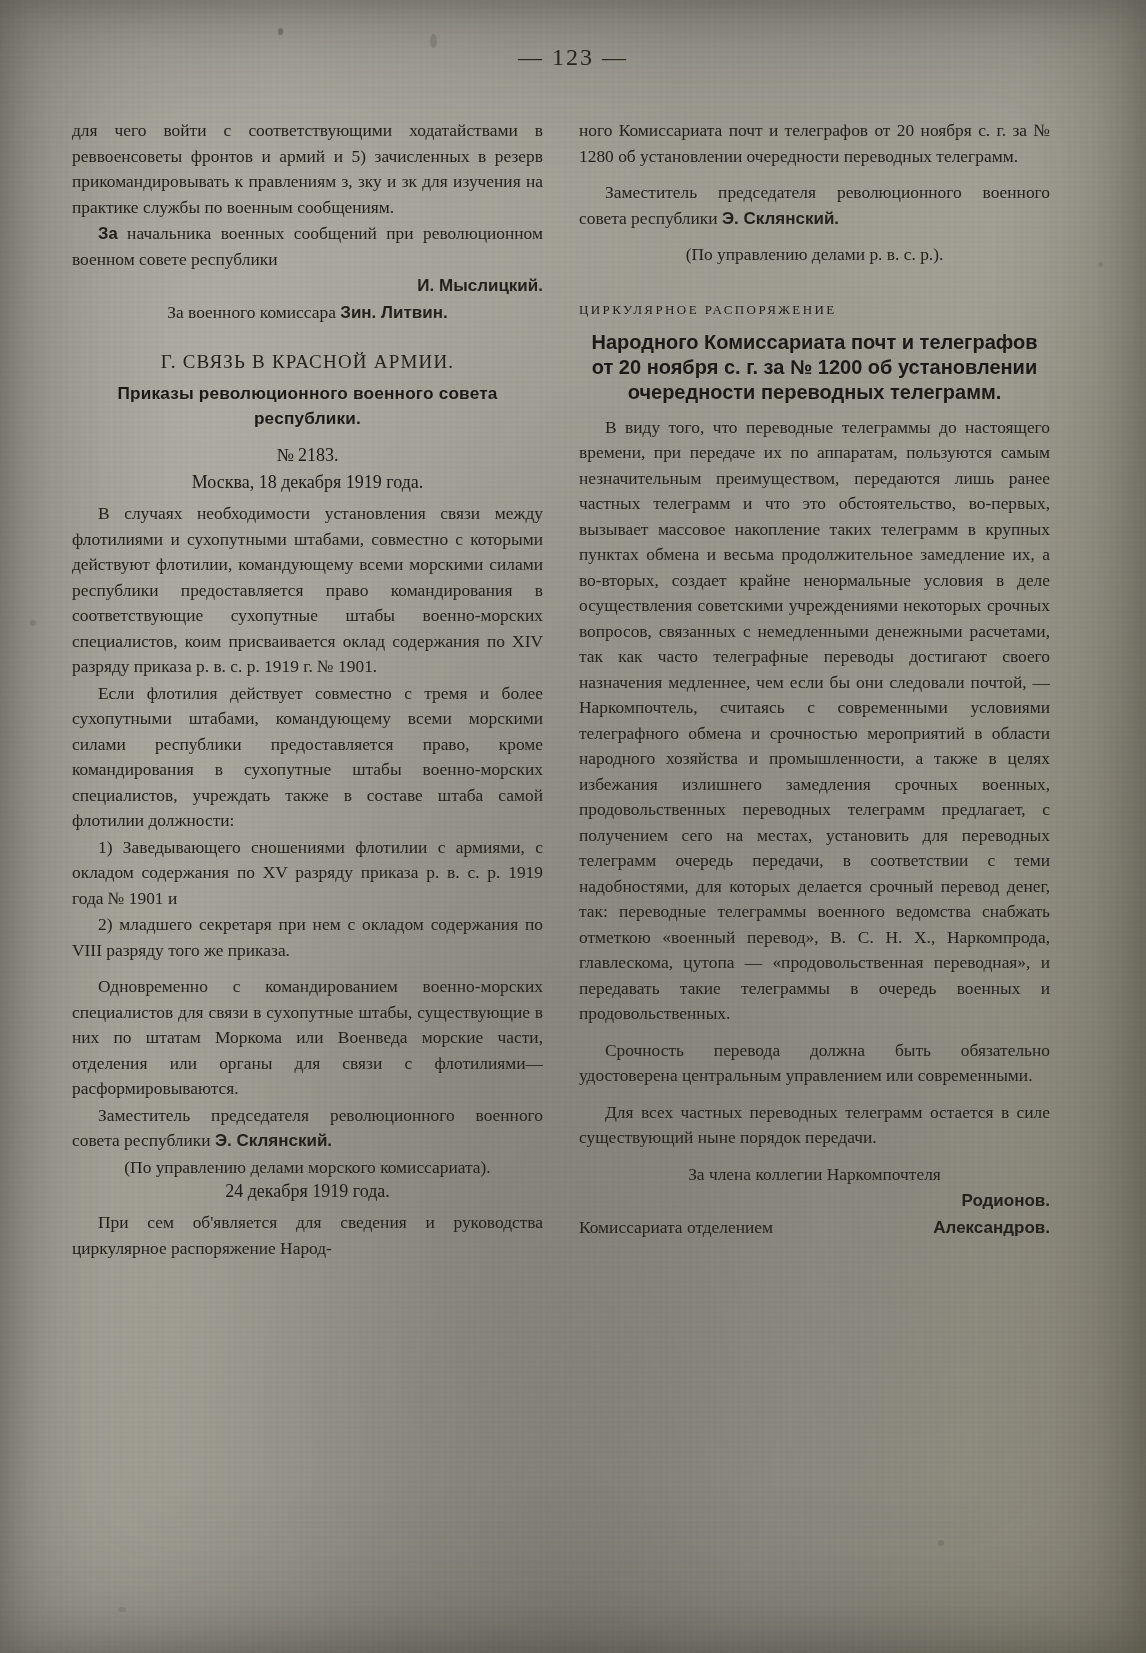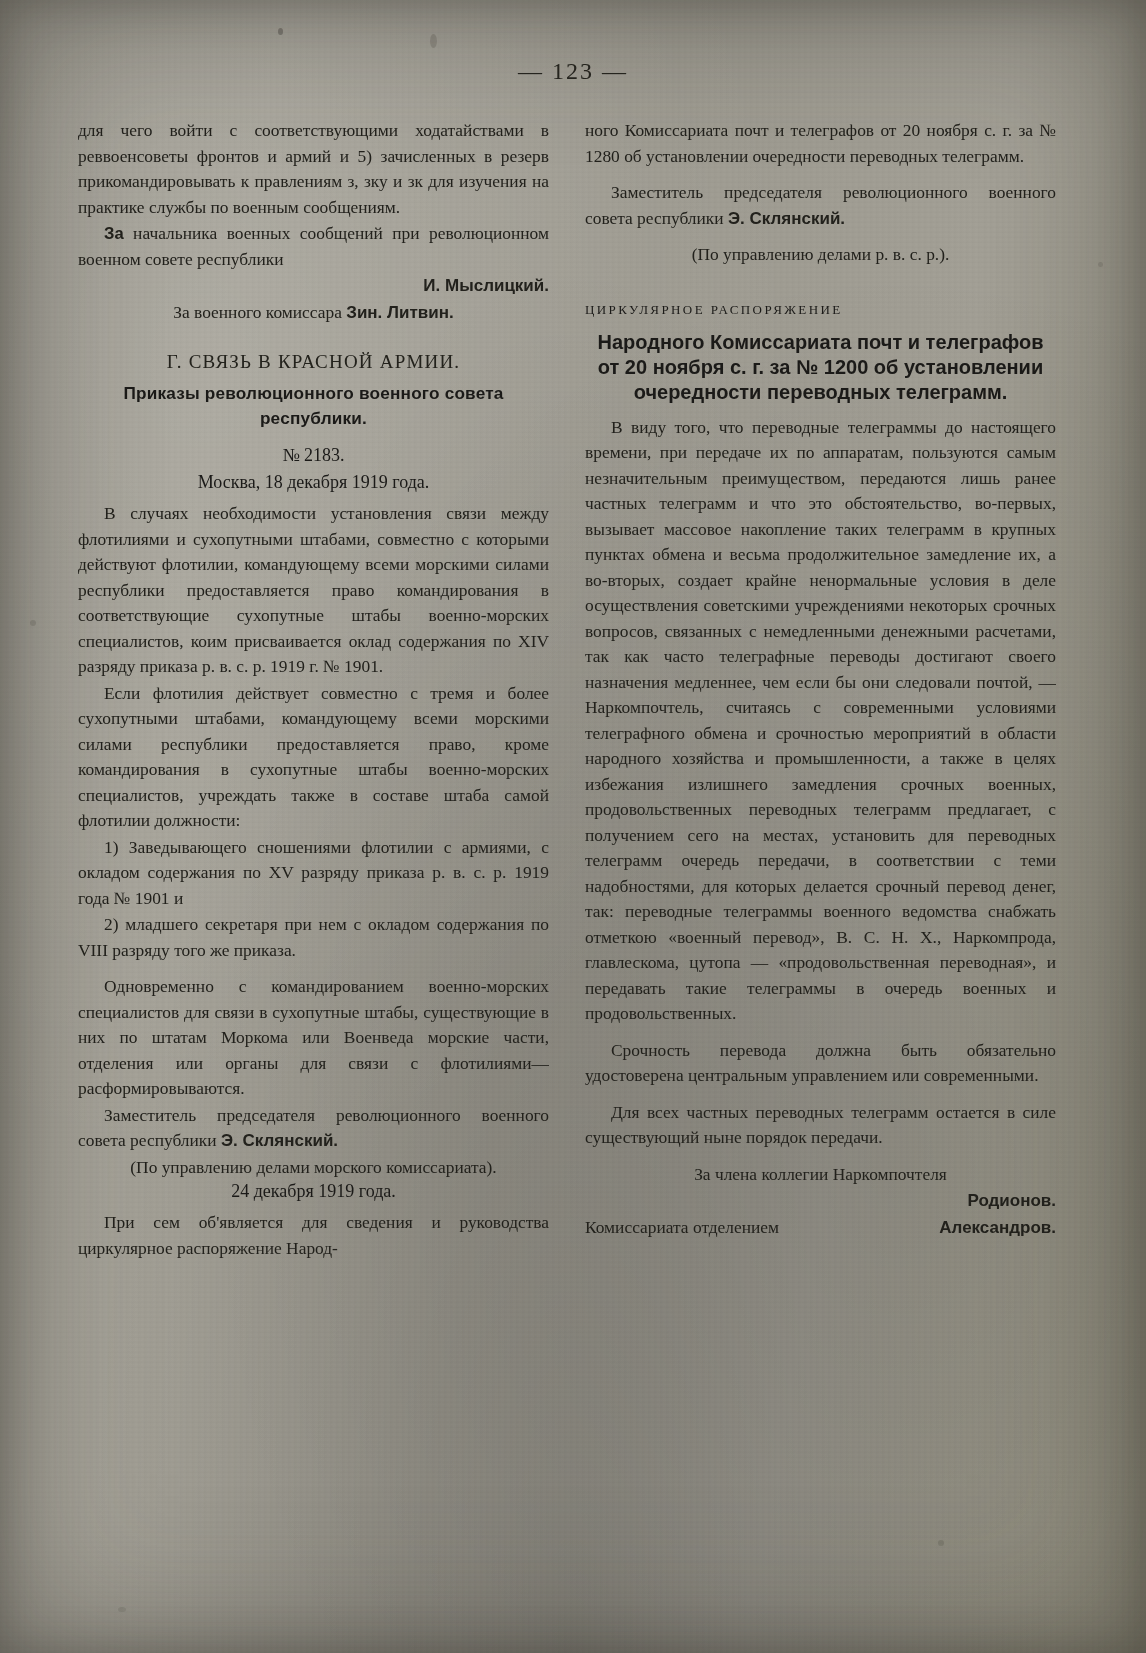--- a/index.html
+++ b/index.html
@@ -41,33 +41,33 @@
     box-shadow: inset 0 0 150px rgba(40,38,30,0.45), inset 0 0 45px rgba(40,38,30,0.30);
   }
 
   .content {
     position: absolute;
     left: 0; top: 0; right: 0; bottom: 0;
   }
 
   .page-number {
     position: absolute;
-    top: 58px;
+    top: 44px;
     left: 0;
     width: 100%;
     text-align: center;
     font-size: 24px;
     letter-spacing: 2px;
     color: #26251f;
   }
 
   .columns {
     position: absolute;
     top: 118px;
-    left: 78px;
+    left: 72px;
     width: 990px;
     display: flex;
     gap: 36px;
   }
   .col {
     width: 471px;
   }
 
   p {
     margin: 0 0 1px 0;

